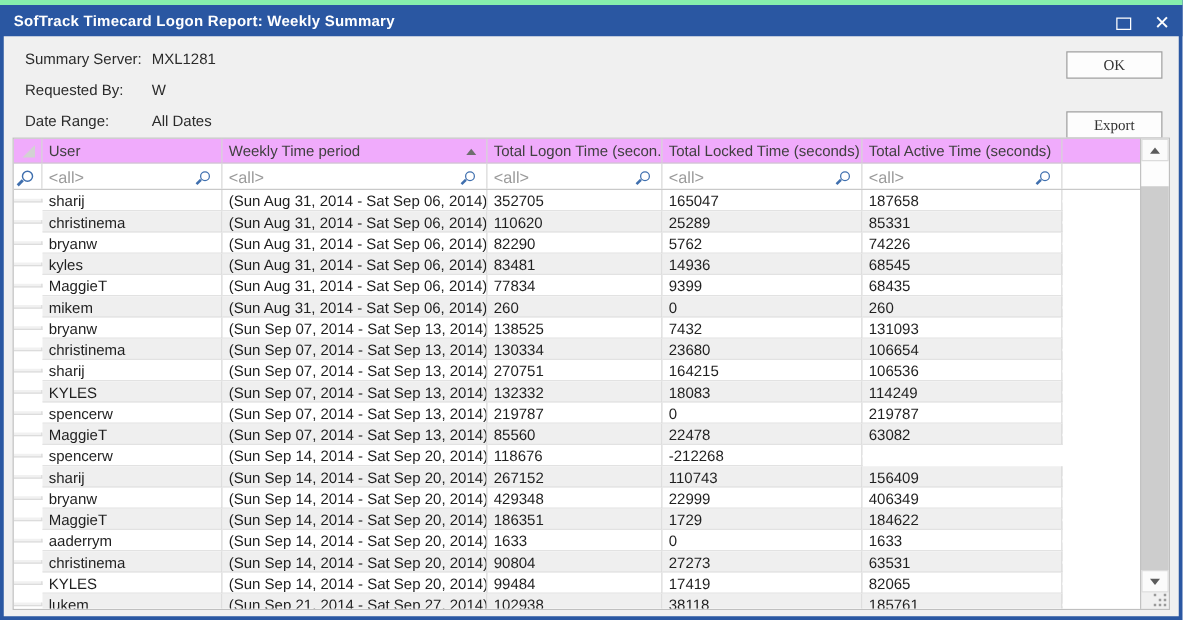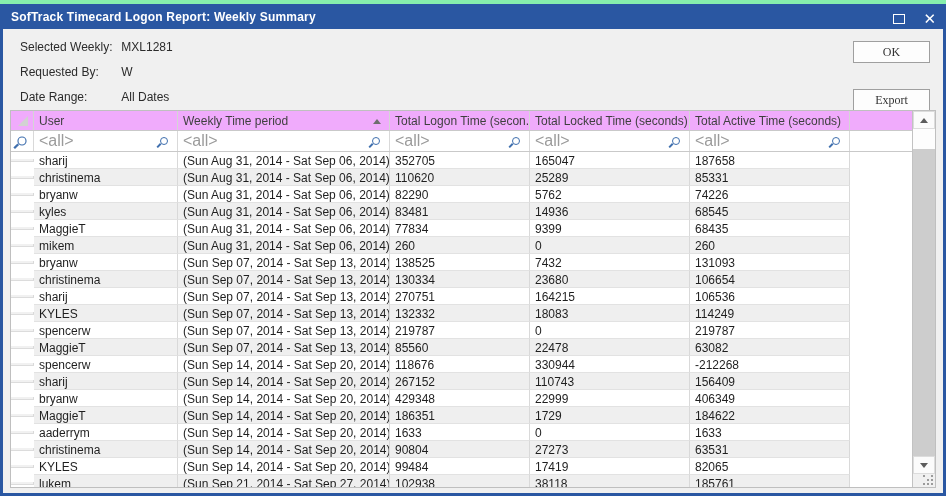--- a/index.html
+++ b/index.html
@@ -36,21 +36,21 @@
   .frow { display:flex; height:21px; background:#fff;
     border-bottom:1px solid #c9c9c9; flex:none; }
   .rows { flex:1; overflow:hidden; }
   .drow { display:flex; height:17px; background:#fff;align-items:center; }
   .drow.alt .cell { background:#efefef; }
   .cell, .hcell, .fcell { border-right:1px solid #d9d9d9; overflow:hidden;
     white-space:nowrap; flex:none; }
   .hcell { border-right:1px solid #d5d5d5; font-size:12px; color:#3f3f3f;
     padding:3px 4px 0 5px; position:relative; }
   .fcell { display:flex; align-items:center; padding:0 6px 0 5px;
-    font-size:16px; color:#9b9b9b; position:relative; }
+    font-size:13px; color:#9b9b9b; position:relative; }
   .cell { font-size:12px; color:#1f1f1f; padding:2px 4px 0 5px;
     border-bottom:1px solid #e2e2e2; }
   .c0 { width:23px; } .c1 { width:144px; } .c2 { width:212px; }
   .c3 { width:140px; } .c4 { width:160px; } .c5 { width:160px; }
   .c6 { flex:1 1 auto !important; border-right:none; }
   .cell.c0 { background:#f1f1f1 !important; border-bottom:1px solid #dcdcdc; }
   .cell.c6 { background:#fff !important; border-bottom:none; }
   .corner-tri { position:absolute; right:5px; bottom:4px; width:0; height:0;
     border-left:10px solid transparent; border-bottom:10px solid #d2d2d2; }
   .sort-arrow { position:absolute; right:8px; top:8px; width:0; height:0;
@@ -91,21 +91,21 @@
     <span class="caption-btns">
       <span>
           <span class="max-box"></span>
         </span>
       <span class="close-x"><span>✕</span></span>
     </span>
   </div>
 
   <div class="client">
     <div class="info-field" style="top:11px">
-      <span class="info-label">Selected Weekly:</span>
+      <span class="info-label">Summary Server:</span>
       <span class="info-value">MXL1281</span>
     </div>
     <div class="info-field" style="top:36px">
       <span class="info-label">Requested By:</span>
       <span class="info-value">W</span>
     </div>
     <div class="info-field" style="top:61px">
       <span class="info-label">Date Range:</span>
       <span class="info-value">All Dates</span>
     </div>
@@ -259,21 +259,20 @@
               <div class="cell c3">85560</div>
               <div class="cell c4">22478</div>
               <div class="cell c5">63082</div>
               <div class="cell c6"></div>
             </div>
             <div class="drow">
               <div class="cell c0"></div>
               <div class="cell c1">spencerw</div>
               <div class="cell c2">(Sun Sep 14, 2014 - Sat Sep 20, 2014)</div>
               <div class="cell c3">118676</div>
-              <div class="cell c4">330944</div>
               <div class="cell c5">-212268</div>
               <div class="cell c6"></div>
             </div>
             <div class="drow alt">
               <div class="cell c0"></div>
               <div class="cell c1">sharij</div>
               <div class="cell c2">(Sun Sep 14, 2014 - Sat Sep 20, 2014)</div>
               <div class="cell c3">267152</div>
               <div class="cell c4">110743</div>
               <div class="cell c5">156409</div>

